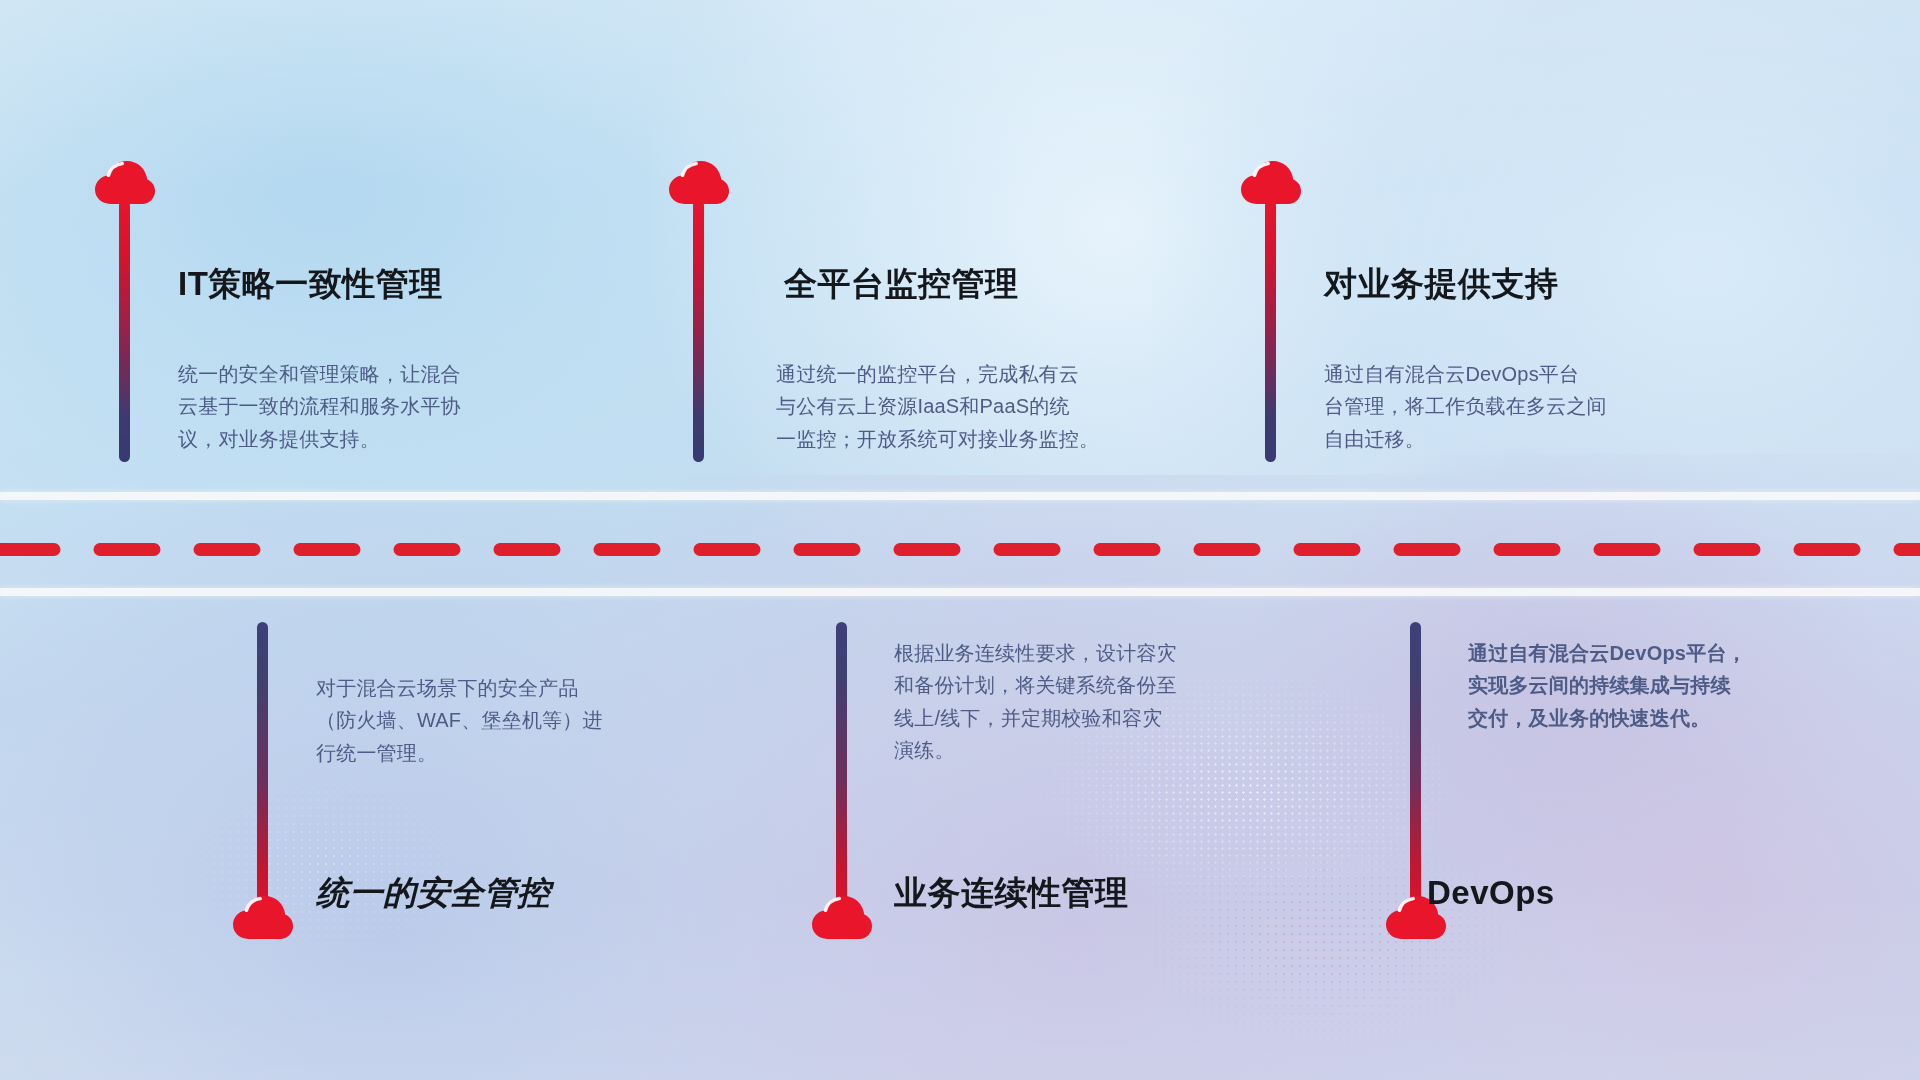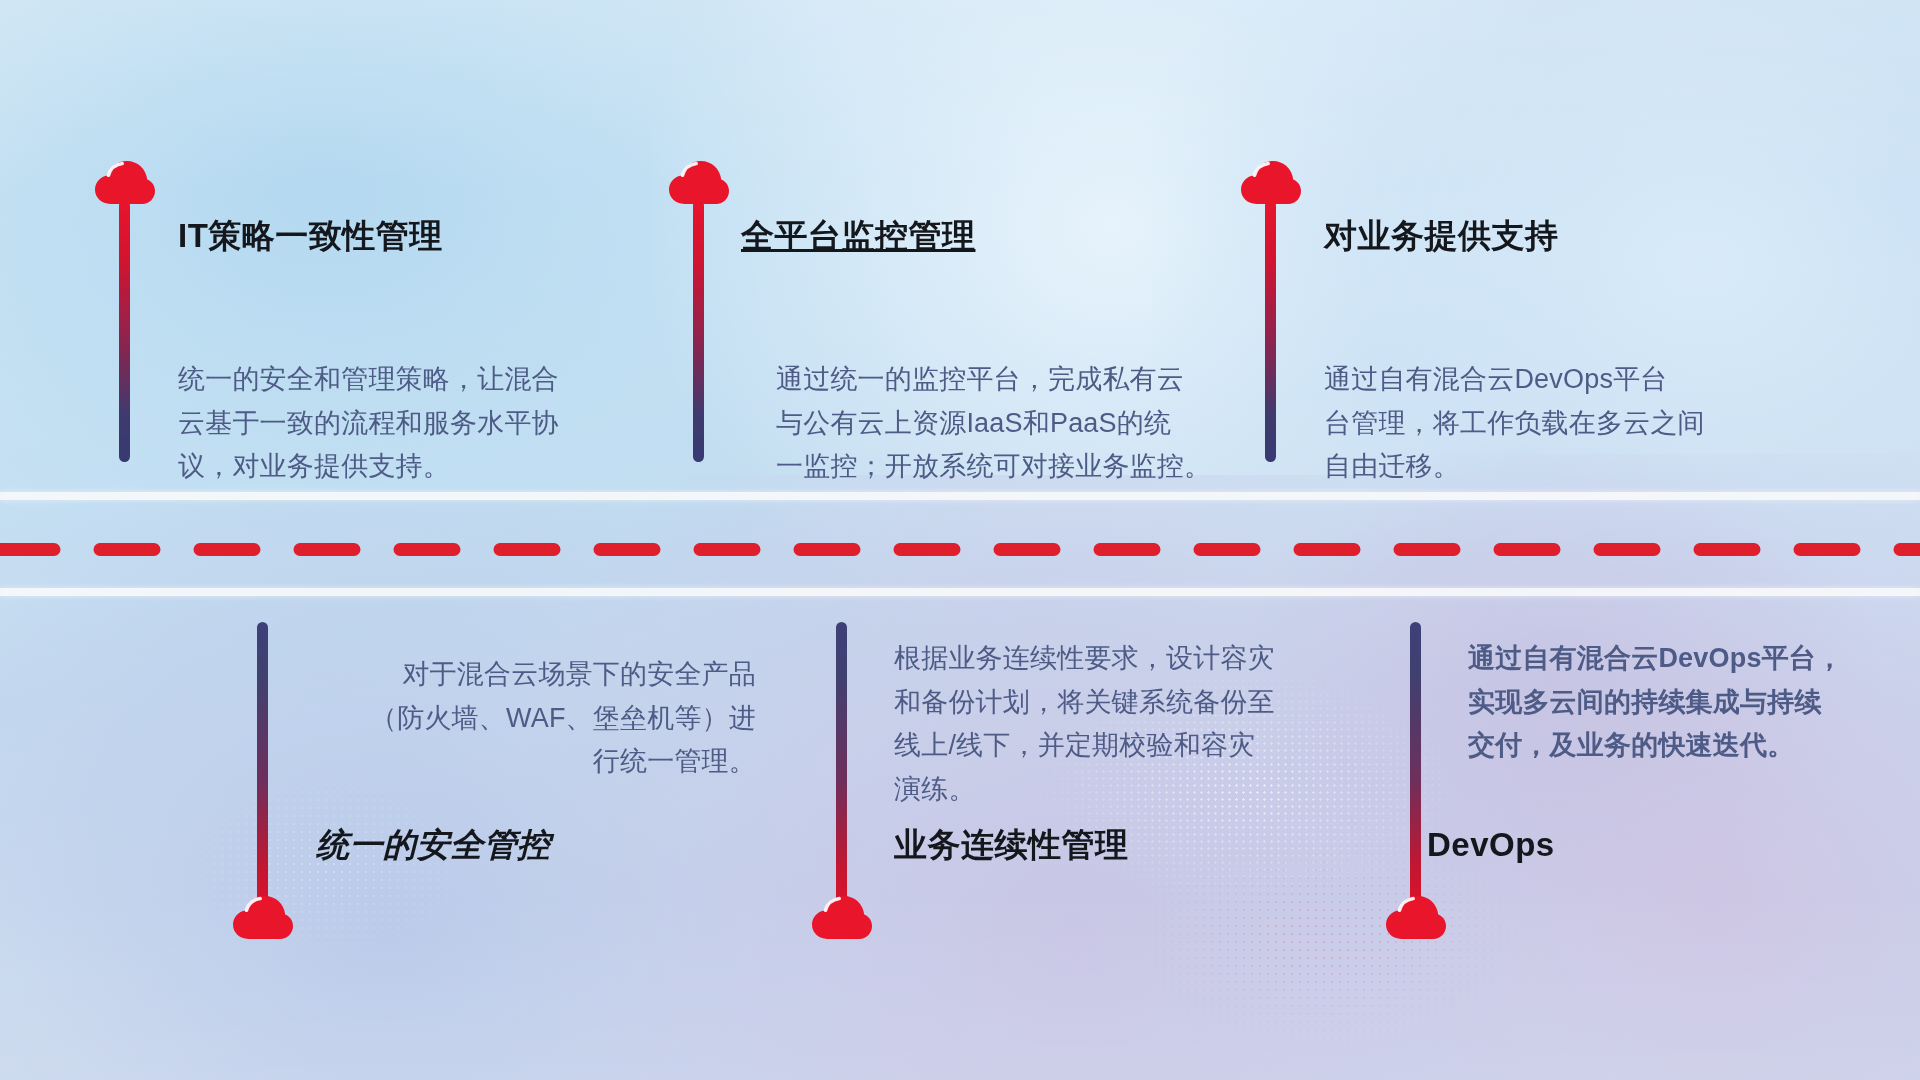--- a/index.html
+++ b/index.html
@@ -105,24 +105,25 @@
   .stem-bottom { background:linear-gradient(to bottom,#3d4178 0%, #41406f 20%, #6e2f5c 55%, #c01732 84%, #e0122a 100%); }
 
   .title {
     position:absolute;
     font-size:33px;
     font-weight:700;
     color:#14171c;
     letter-spacing:.5px;
     white-space:nowrap;
     line-height:1.2;
+    margin-top:48px;
   }
   .body-text {
     position:absolute;
-    font-size:27px;
+    font-size:20px;
     line-height:1.62;
     color:#4d5b86;
     white-space:pre-line;
     letter-spacing:.2px;
   }
 </style>
 </head>
 <body>
 
 <div class="bg">
@@ -167,21 +168,21 @@
   </div>
 
   <div class="node">
     <div class="cloud-icon" style="left:668px; top:160px;">
       <svg viewBox="0 0 62 46" aria-hidden="true">
         <path d="M16.5 44 C7.4 44 1 37.6 1 29.6 C1 22.3 6.4 16.3 13.6 15.4 C16.0 7.1 23.7 1 32.9 1 C43.5 1 52.2 9.1 53.2 19.4 C58.2 21.3 61 25.9 61 31 C61 38.2 55.3 44 48.2 44 Z" fill="#e8152b"></path>
         <path d="M14.5 15.2 C16.2 9.0 21.6 4.4 28.2 3.5" stroke="#ffffff" stroke-width="3.6" stroke-linecap="round" fill="none" opacity="0.92"></path>
       </svg>
     </div>
     <div class="stem stem-top" style="left:693px; top:200px; height:262px;"></div>
-    <div class="title" style="left:741px; top:216px;text-decoration:underline;">全平台监控管理</div>
+    <div class="title" style="left:784px; top:216px;">全平台监控管理</div>
     <div class="body-text" style="left:776px; top:358px; width:460px;">通过统一的监控平台，完成私有云
 与公有云上资源IaaS和PaaS的统
 一监控；开放系统可对接业务监控。</div>
   </div>
 
   <div class="node">
     <div class="cloud-icon" style="left:1240px; top:160px;">
       <svg viewBox="0 0 62 46" aria-hidden="true">
         <path d="M16.5 44 C7.4 44 1 37.6 1 29.6 C1 22.3 6.4 16.3 13.6 15.4 C16.0 7.1 23.7 1 32.9 1 C43.5 1 52.2 9.1 53.2 19.4 C58.2 21.3 61 25.9 61 31 C61 38.2 55.3 44 48.2 44 Z" fill="#e8152b"></path>
         <path d="M14.5 15.2 C16.2 9.0 21.6 4.4 28.2 3.5" stroke="#ffffff" stroke-width="3.6" stroke-linecap="round" fill="none" opacity="0.92"></path>
@@ -195,21 +196,21 @@
   </div>
 
   <div class="node">
     <div class="stem stem-bottom" style="left:257px; top:622px; height:288px;"></div>
     <div class="cloud-icon" style="left:232px; top:895px;">
       <svg viewBox="0 0 62 46" aria-hidden="true">
         <path d="M16.5 44 C7.4 44 1 37.6 1 29.6 C1 22.3 6.4 16.3 13.6 15.4 C16.0 7.1 23.7 1 32.9 1 C43.5 1 52.2 9.1 53.2 19.4 C58.2 21.3 61 25.9 61 31 C61 38.2 55.3 44 48.2 44 Z" fill="#e8152b"></path>
         <path d="M14.5 15.2 C16.2 9.0 21.6 4.4 28.2 3.5" stroke="#ffffff" stroke-width="3.6" stroke-linecap="round" fill="none" opacity="0.92"></path>
       </svg>
     </div>
-    <div class="body-text" style="left:316px; top:653px; width:440px;text-align:right;">对于混合云场景下的安全产品
+    <div class="body-text" style="left:316px; top:672px; width:440px;">对于混合云场景下的安全产品
 （防火墙、WAF、堡垒机等）进
 行统一管理。</div>
     <div class="title" style="left:316px; top:825px;font-style:italic;">统一的安全管控</div>
   </div>
 
   <div class="node">
     <div class="stem stem-bottom" style="left:836px; top:622px; height:288px;"></div>
     <div class="cloud-icon" style="left:811px; top:895px;">
       <svg viewBox="0 0 62 46" aria-hidden="true">
         <path d="M16.5 44 C7.4 44 1 37.6 1 29.6 C1 22.3 6.4 16.3 13.6 15.4 C16.0 7.1 23.7 1 32.9 1 C43.5 1 52.2 9.1 53.2 19.4 C58.2 21.3 61 25.9 61 31 C61 38.2 55.3 44 48.2 44 Z" fill="#e8152b"></path>

